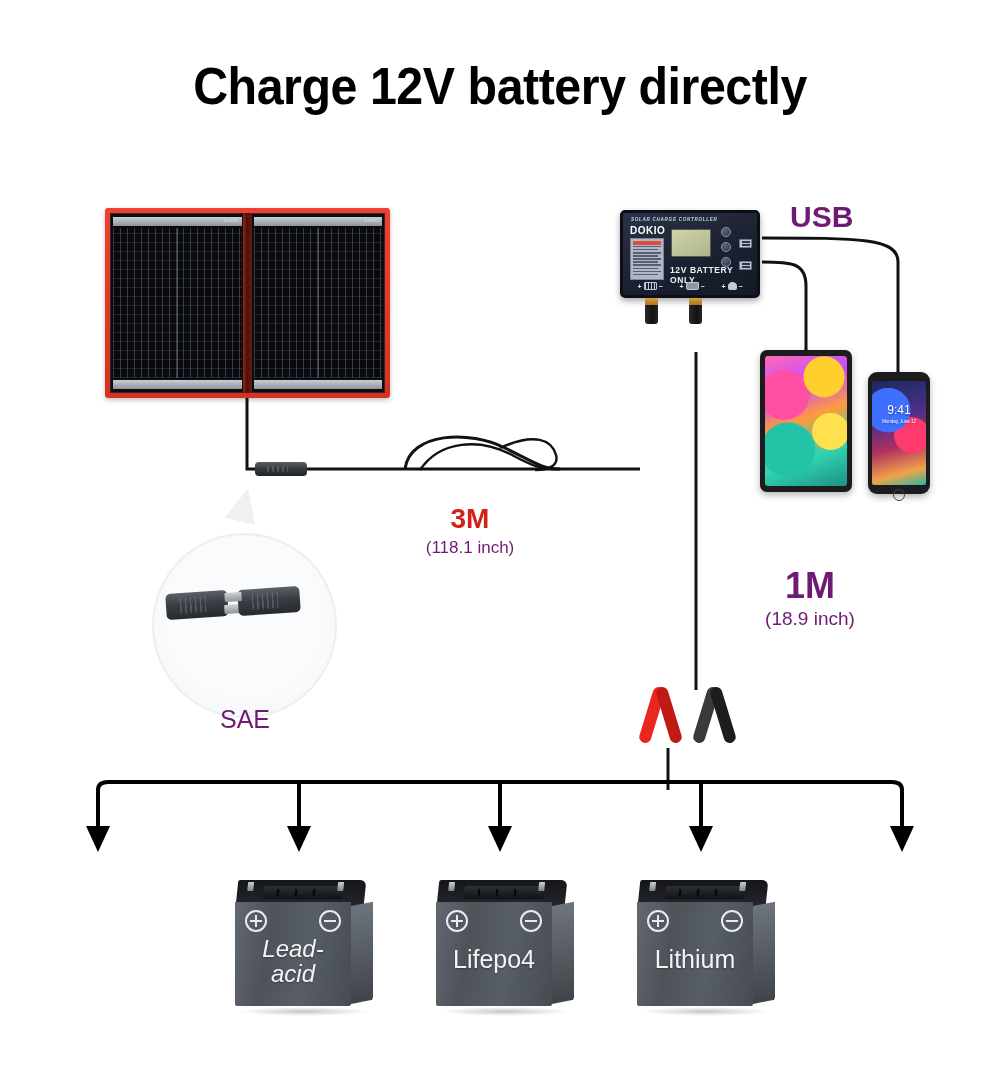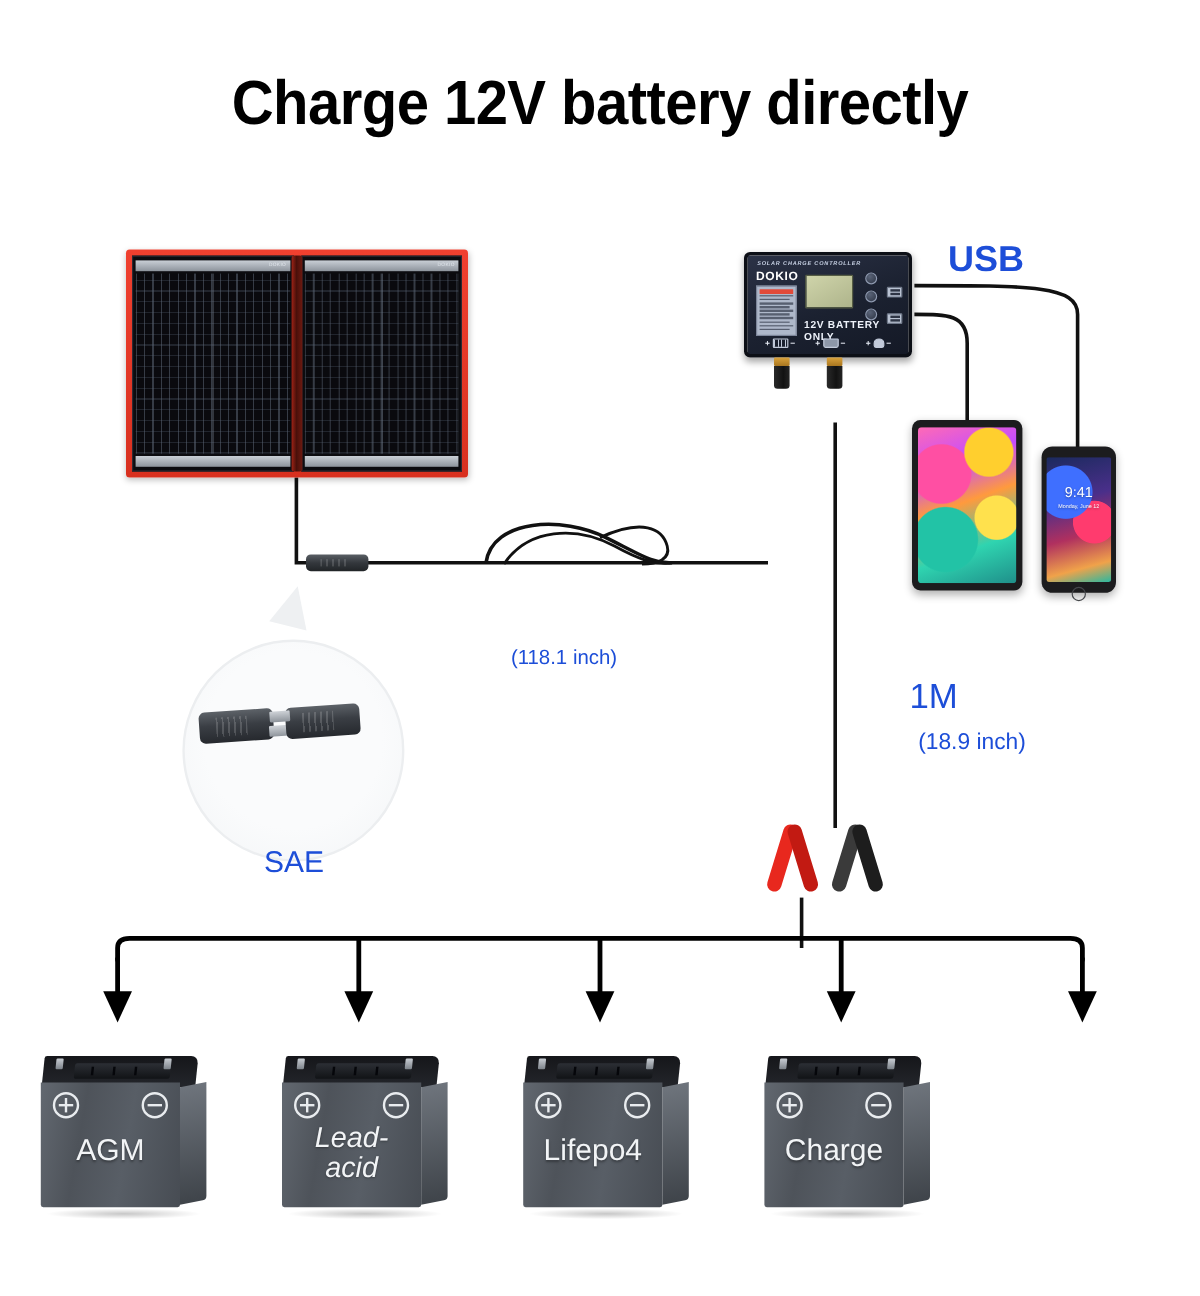--- a/index.html
+++ b/index.html
@@ -138,25 +138,25 @@
   .ctrl-port .sym.lamp { border-radius: 50% 50% 2px 2px; background:#c2cada; width:9px;}
   
   .ctrl-plug { position: absolute; width: 13px; height: 26px; }
   .ctrl-plug .gold { height: 7px; background: linear-gradient(180deg,#d9a23c,#a9761f); border-radius:1px; }
   .ctrl-plug .blk {
     height: 19px; background: linear-gradient(90deg,#2a2a2a,#121212 60%,#242424);
     border-radius: 0 0 3px 3px;
   }
 
   
-  .lbl { position: absolute; text-align: center; color: #1d4ed8; }
+  .lbl { position: absolute; text-align: center; color: #701a75; }
   .lbl-usb { left: 790px; top: 200px; font-size: 30px; font-weight: bold; }
   .lbl-3m   { left: 400px; top: 503px; width: 140px; font-size: 28px; font-weight: bold; color: #d0221b; }
   .lbl-3m-sub { left: 400px; top: 538px; width: 140px; font-size: 17px; }
-  .lbl-1m   { left: 708px; top: 565px; width: 140px; font-size: 29px; font-weight: normal; }
+  .lbl-1m   { left: 740px; top: 565px; width: 140px; font-size: 36px; font-weight: bold; }
   .lbl-1m-sub { left: 740px; top: 608px; width: 140px; font-size: 19px; }
   .lbl-sae  { left: 180px; top: 705px; width: 130px; font-size: 25px; }
 
   
   .sae-circle {
     position: absolute; left: 152px; top: 533px; width: 185px; height: 185px;
     border-radius: 50%; border: 2px solid #eceef0;
     background: radial-gradient(circle at 50% 45%, #fafbfc 55%, #f2f4f6 100%);
   }
   .sae-pointer {
@@ -441,20 +441,21 @@
     <div class="tab"></div>
   </div>
   <div class="sae-conn sae-right">
     <div class="shell"></div>
     <div class="ribs"></div>
     <div class="tab"></div>
   </div>
   <div class="lbl lbl-sae">SAE</div>
 
   <div class="lbl lbl-usb">USB</div>
+  <div class="lbl lbl-3m">3M</div>
   <div class="lbl lbl-3m-sub">(118.1 inch)</div>
   <div class="lbl lbl-1m">1M</div>
   <div class="lbl lbl-1m-sub">(18.9 inch)</div>
 
   <div class="tablet">
     <div class="screen"></div>
   </div>
   <div class="phone">
     <div class="screen">
       <div class="time">9:41</div>
@@ -465,36 +466,20 @@
 
   <div class="clamp-red">
     <div class="clamp-arm a1"></div>
     <div class="clamp-arm a2"></div>
   </div>
   <div class="clamp-blk">
     <div class="clamp-arm a1"></div>
     <div class="clamp-arm a2"></div>
   </div>
 
-  <div class="battery" style="left:28px;  top:880px;">
-    <div class="bat-top">
-        <div class="bat-vent">
-          <i></i>
-          <i></i>
-          <i></i>
-        </div>
-      </div>
-    <div class="bat-side"></div>
-    <div class="bat-face">
-      <div class="bat-term pos bat-plus"></div>
-      <div class="bat-term neg"></div>
-      <div class="bat-label">AGM</div>
-    </div>
-    <div class="bat-shadow"></div>
-  </div>
 
   <div class="battery" style="left:229px; top:880px;font-style:italic;">
     <div class="bat-top">
         <div class="bat-vent">
           <i></i>
           <i></i>
           <i></i>
         </div>
       </div>
     <div class="bat-side"></div>
@@ -529,19 +514,19 @@
         <div class="bat-vent">
           <i></i>
           <i></i>
           <i></i>
         </div>
       </div>
     <div class="bat-side"></div>
     <div class="bat-face">
       <div class="bat-term pos bat-plus"></div>
       <div class="bat-term neg"></div>
-      <div class="bat-label">Charge</div>
+      <div class="bat-label">Lithium</div>
     </div>
     <div class="bat-shadow"></div>
   </div>
 
 
 </div>
 
 </body></html>

